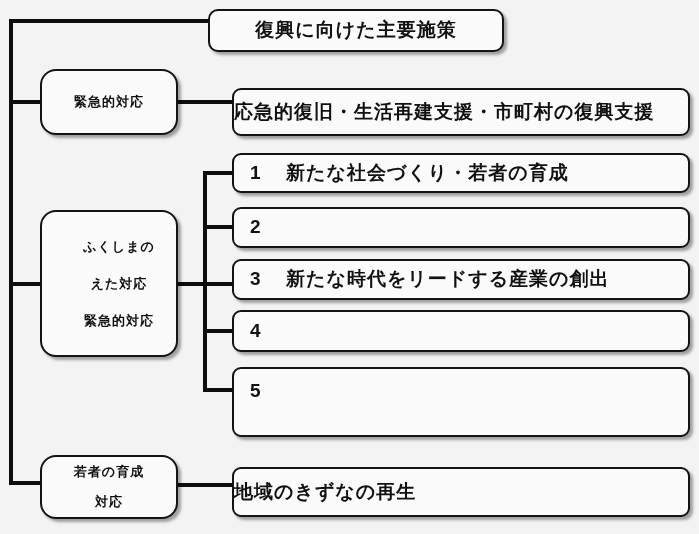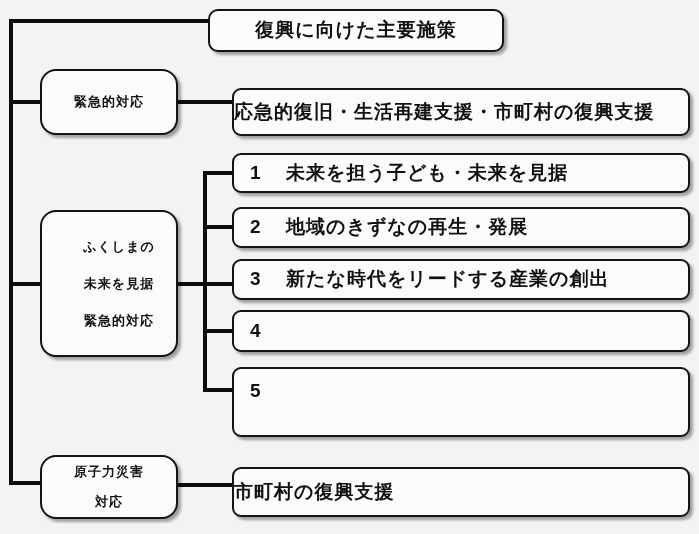--- a/index.html
+++ b/index.html
@@ -86,66 +86,63 @@
 
   <div class="box cat cat1" style="left:40px;top:69px;width:138px;height:66px;">
     <div class="txt">
       <span class="ln">緊急的対応</span>
     </div>
   </div>
 
   <div class="box cat cat2" style="left:40px;top:210px;width:138px;height:147px;padding-left:20px;">
     <div class="txt">
       <span class="ln">ふくしまの</span>
-      <span class="ln">未来を見据</span>
+      <span class="ln">えた対応</span>
       <span class="ln">緊急的対応</span>
     </div>
   </div>
 
   <div class="box cat cat3" style="left:40px;top:455px;width:138px;height:64px;">
     <div class="txt">
-      <span class="ln">原子力災害</span>
+      <span class="ln">若者の育成</span>
       <span class="ln">対応</span>
     </div>
   </div>
 
   <div class="box leaf" style="left:232px;top:88px;width:458px;height:48px;">
     <div class="txt">
       <span class="ln">応急的復旧・生活再建支援・市町村の復興支援</span>
     </div>
   </div>
 
   <div class="box leaf numbered" style="left:232px;top:153px;width:458px;height:40px;">
     <span class="num">1</span>
     <div class="txt">
-      <span class="ln">未来を担う子ども・未来を見据</span>
+      <span class="ln">新たな社会づくり・若者の育成</span>
     </div>
   </div>
 
   <div class="box leaf numbered" style="left:232px;top:207px;width:458px;height:41px;">
     <span class="num">2</span>
-    <div class="txt">
-      <span class="ln">地域のきずなの再生・発展</span>
-    </div>
   </div>
 
   <div class="box leaf numbered" style="left:232px;top:259px;width:458px;height:41px;">
     <span class="num">3</span>
     <div class="txt">
       <span class="ln">新たな時代をリードする産業の創出</span>
     </div>
   </div>
 
   <div class="box leaf numbered" style="left:232px;top:310px;width:458px;height:42px;">
     <span class="num">4</span>
   </div>
 
   <div class="box leaf numbered leaf5" style="left:232px;top:367px;width:458px;height:70px;">
     <span class="num" style="align-self:flex-start;margin-top:8px;">5</span>
   </div>
 
   <div class="box leaf" style="left:232px;top:467px;width:458px;height:50px;">
     <div class="txt">
-      <span class="ln">市町村の復興支援</span>
+      <span class="ln">地域のきずなの再生</span>
     </div>
   </div>
 
 </div>
 
 </body></html>

